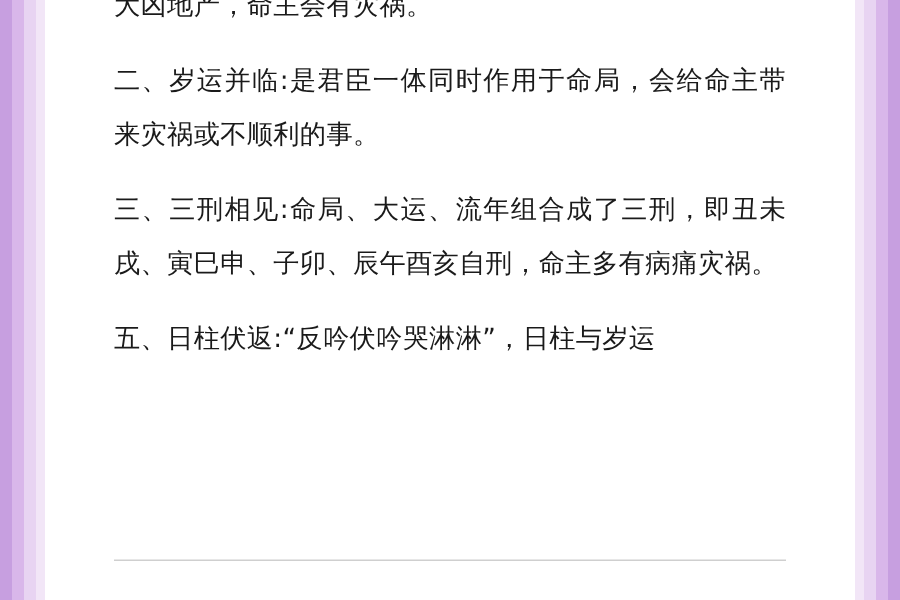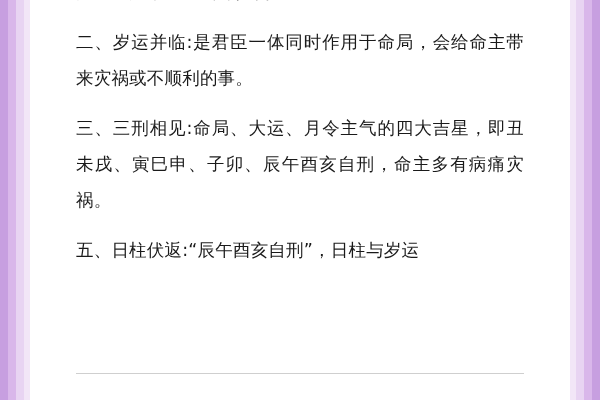--- a/index.html
+++ b/index.html
@@ -30,21 +30,21 @@
     box-sizing: border-box;
   }
   .inner {
     position: absolute;
     left: 30px;
     top: 0;
     width: 540px;
     height: 400px;
     background: #ffffff;
     box-sizing: border-box;
-    padding: 0 46px;
+    padding: 12px 46px;
     overflow: hidden;
   }
   .content {
     position: relative;
     top: -26px;
   }
   p.para {
     margin: 0;
     padding: 0;
     font-size: 17.5px;
@@ -68,18 +68,18 @@
   }
 </style>
 </head>
 <body>
 
 <div class="page">
   <div class="inner">
     <div class="content">
       <p class="para">大凶地产，命主会有灾祸。</p>
       <p class="para">二、岁运并临:是君臣一体同时作用于命局，会给命主带来灾祸或不顺利的事。</p>
-      <p class="para">三、三刑相见:命局、大运、月令主气的四大吉星，即丑未戌、寅巳申、子卯、辰午酉亥自刑，命主多有病痛灾祸。</p>
-      <p class="para">五、日柱伏返:“辰午酉亥自刑”，日柱与岁运</p>
+      <p class="para">三、三刑相见:命局、大运、流年组合成了三刑，即丑未戌、寅巳申、子卯、辰午酉亥自刑，命主多有病痛灾祸。</p>
+      <p class="para">五、日柱伏返:“反吟伏吟哭淋淋”，日柱与岁运</p>
     </div>
     <div class="divider"></div>
   </div>
 </div>
 
 </body></html>

